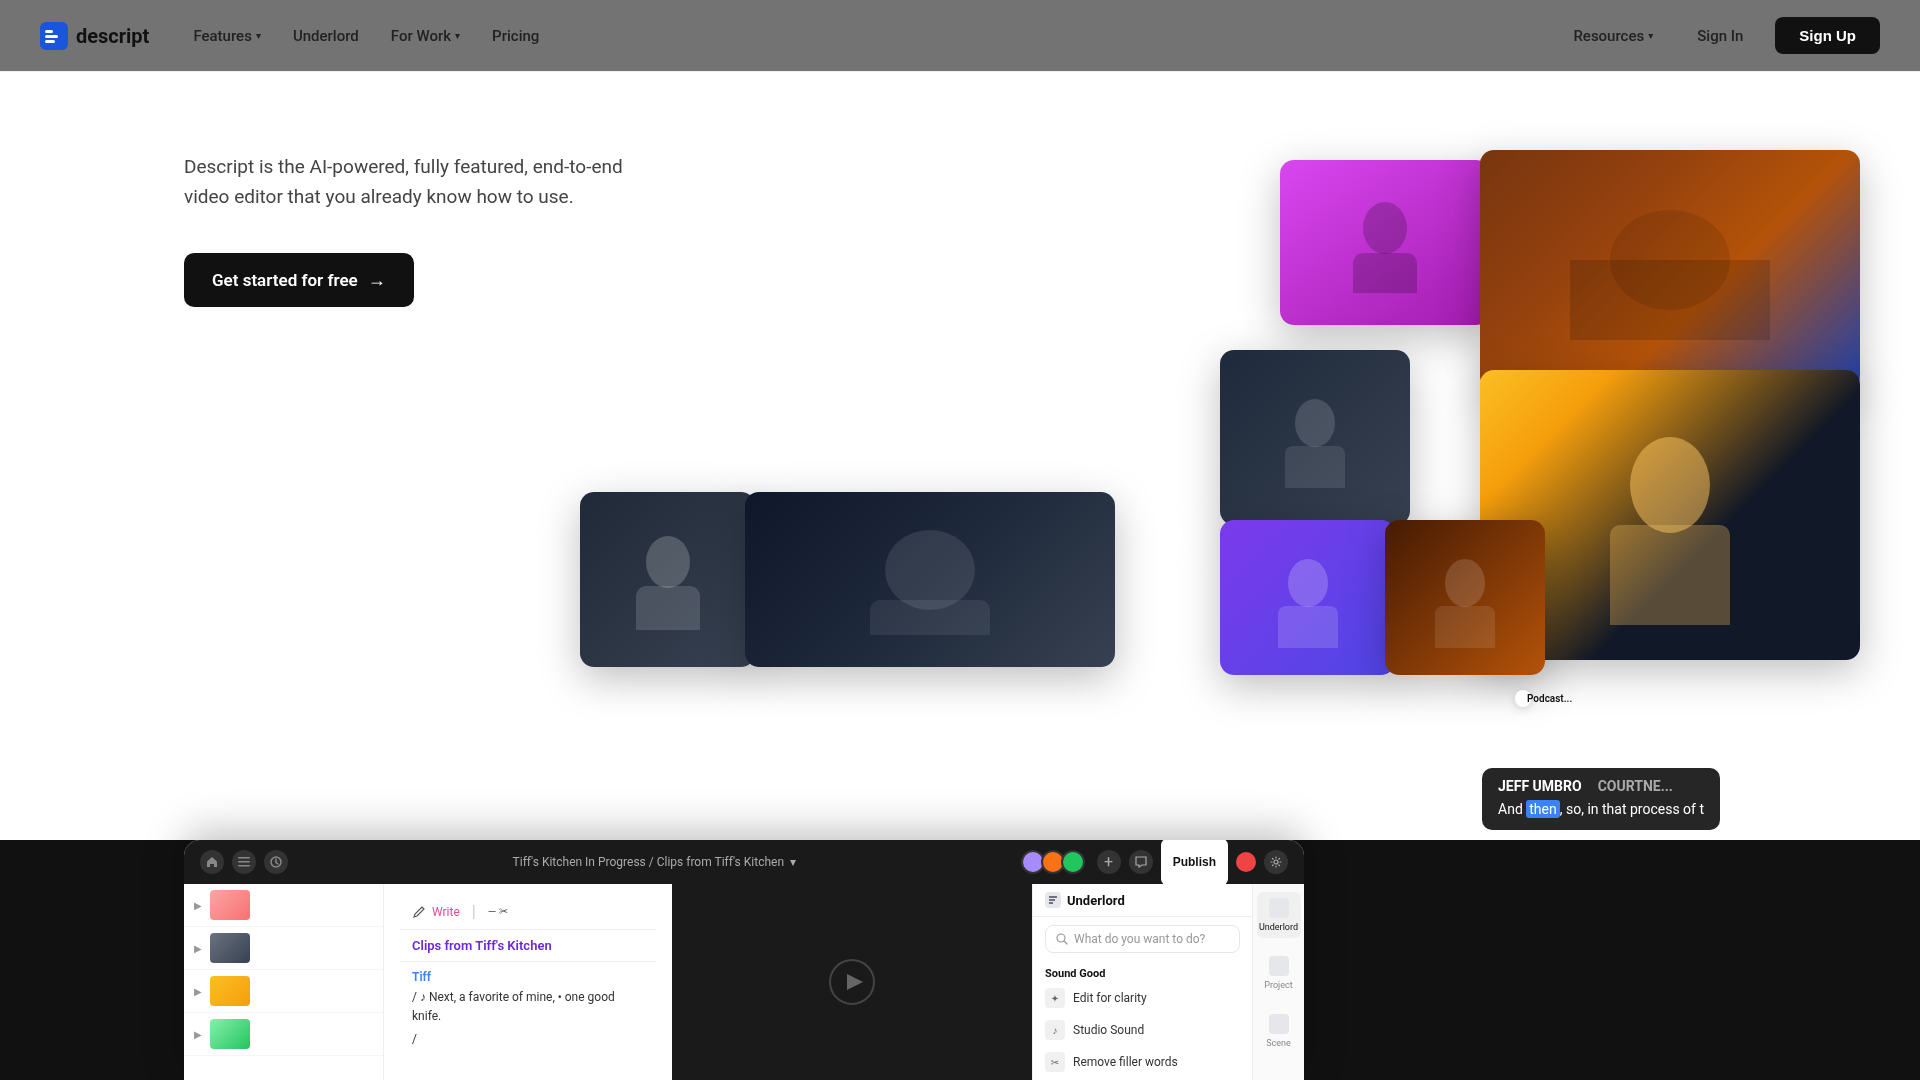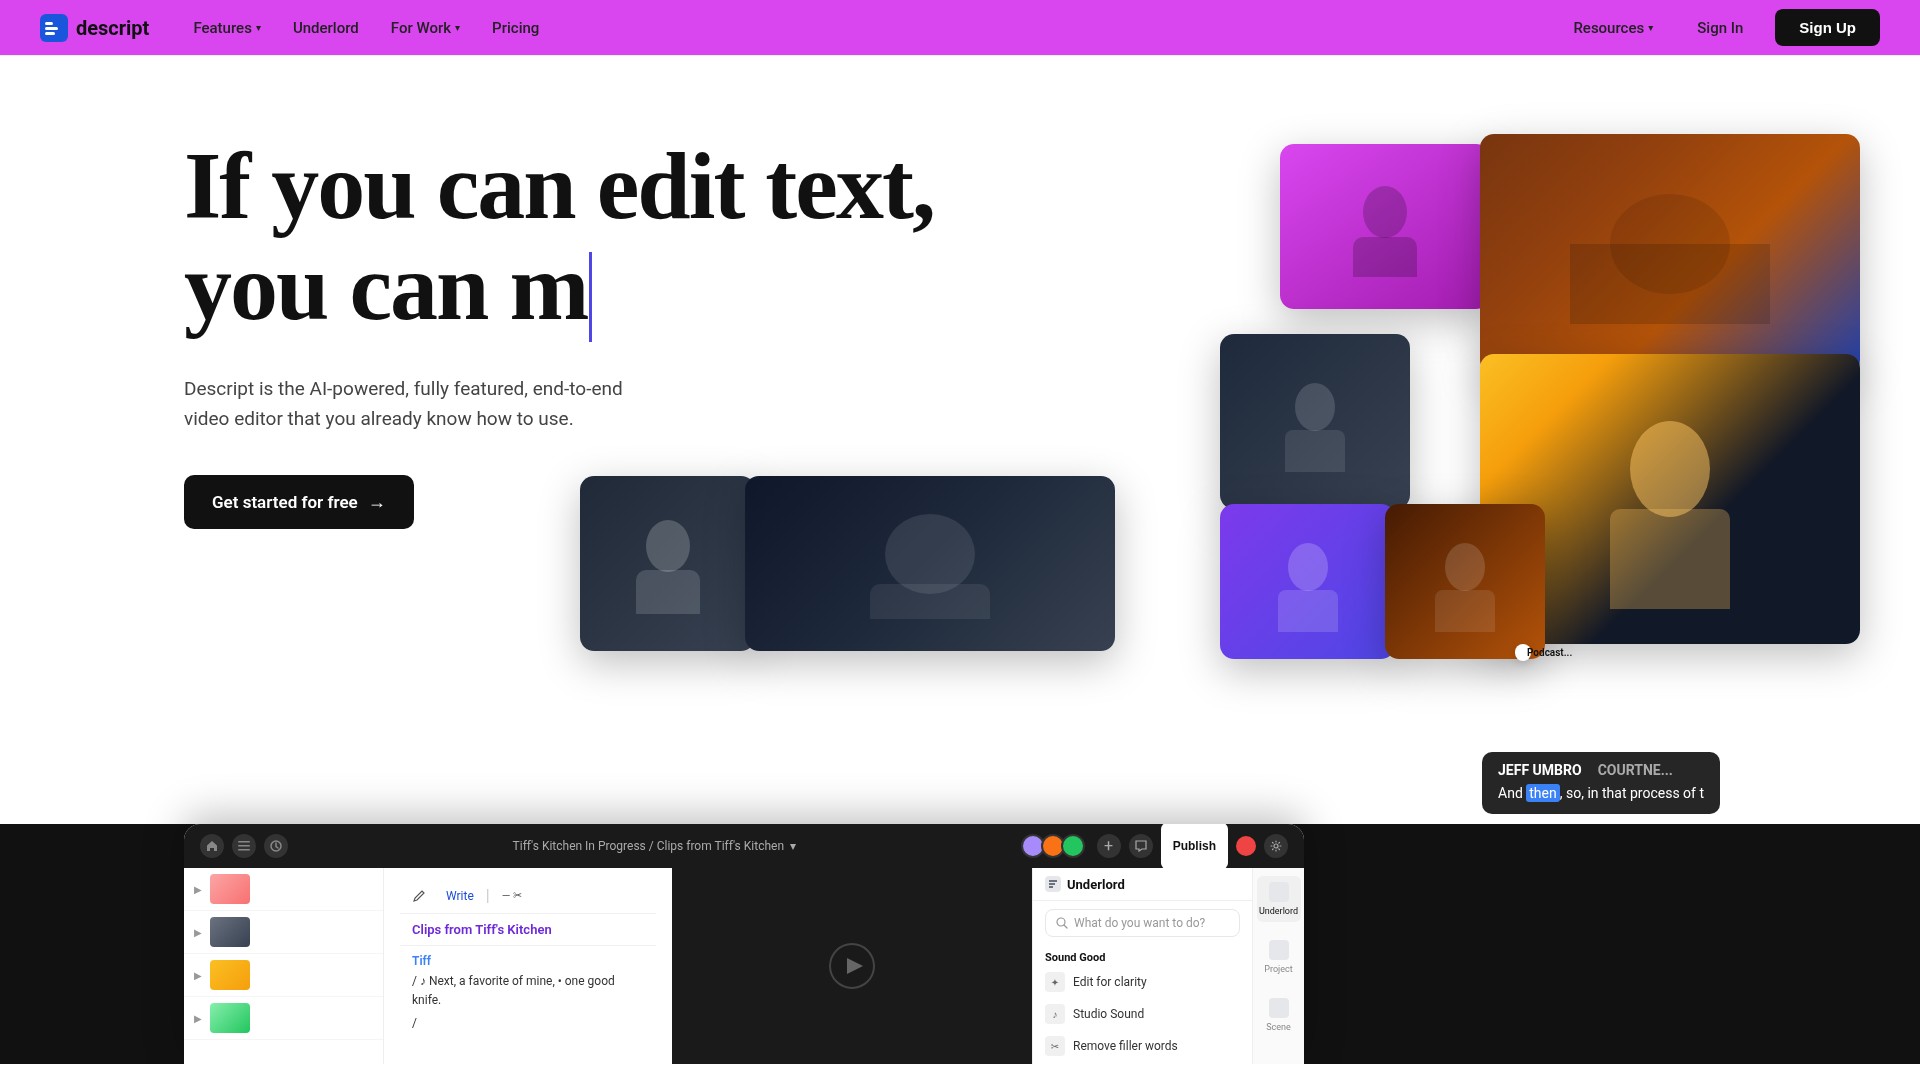--- a/index.html
+++ b/index.html
@@ -4,22 +4,22 @@
   <style>
     * { margin: 0; padding: 0; box-sizing: border-box; }
     body { font-family: -apple-system, BlinkMacSystemFont, 'Segoe UI', Roboto, sans-serif; background: #fff; overflow-x: hidden; width: 1920px; min-height: 1080px; }
 
     
     .navbar {
       display: flex;
       align-items: center;
       justify-content: space-between;
       padding: 0 40px;
-      height: 56px;
-      background: #d946ef;
+      height: 72px;
+      background: #737373;
       border-bottom: 1px solid #f0f0f0;
       position: relative;
       z-index: 100;
     }
     .nav-left { display: flex; align-items: center; gap: 32px; }
     .logo { display: flex; align-items: center; gap: 8px; font-weight: 700; font-size: 20px; color: #111; text-decoration: none; }
     .logo-icon { width: 28px; height: 28px; }
     .nav-links { display: flex; align-items: center; gap: 8px; }
     .nav-link {
       display: flex; align-items: center; gap: 4px;
@@ -113,21 +113,21 @@
       padding: 6px 10px; border-bottom: 1px solid #f5f5f5;
     }
     .t-clip-thumb { width: 40px; height: 30px; background: #ddd; border-radius: 4px; flex-shrink: 0; }
     .t-clip-thumb.t1 { background: linear-gradient(135deg, #fca5a5, #f87171); }
     .t-clip-thumb.t2 { background: linear-gradient(135deg, #6b7280, #374151); }
     .t-clip-thumb.t3 { background: linear-gradient(135deg, #fbbf24, #f59e0b); }
     .t-clip-thumb.t4 { background: linear-gradient(135deg, #86efac, #22c55e); }
     .t-title { font-size: 13px; font-weight: 600; color: #6d28d9; padding: 8px 12px; border-bottom: 1px solid #f0f0f0; }
     .t-transcript-area { flex: 1; padding: 10px 16px; }
     .t-toolbar { display: flex; align-items: center; gap: 12px; padding: 8px 12px; border-bottom: 1px solid #f0f0f0; }
-    .t-write-btn { display: flex; align-items: center; gap: 20px; font-size: 12px; color: #1d4ed8; cursor: pointer; text-align: center; }
+    .t-write-btn { display: flex; align-items: center; gap: 6px; font-size: 12px; color: #ec4899; cursor: pointer; text-align: center; }
     .t-speaker { color: #3b82f6; font-size: 12px; font-weight: 600; margin-bottom: 4px; }
     .t-line { font-size: 12px; color: #333; line-height: 1.6; }
 
     
     .underlord-panel {
       width: 220px;
       background: #fff;
       border-left: 1px solid #eee;
       display: flex; flex-direction: column;
     }
@@ -279,24 +279,20 @@
     <span class="sign-in-btn">Sign In</span>
     <button class="sign-up-btn">Sign Up</button>
   </div>
 </nav>
 
 <section class="hero">
 
   <div class="bottom-strip"></div>
 
   <div class="hero-content">
-    <h1 class="hero-headline">
-      <span>If you can edit text,</span><br>
-      <span>you can m</span><span class="cursor-line"></span>
-    </h1>
     <p class="hero-sub">Descript is the AI-powered, fully featured, end-to-end video editor that you already know how to use.</p>
     <a class="cta-btn" href="#">
       <span>Get started for free</span>
       <span class="cta-arrow">→</span>
     </a>
   </div>
 
   <div class="right-stack">
 
     <div class="img-card" style="top:10px; left:60px; width:210px; height:165px; background:linear-gradient(145deg, #d946ef 0%, #a21caf 100%);">
@@ -346,21 +342,21 @@
 
     <div class="img-card" style="top:370px; left:165px; width:160px; height:155px; background:linear-gradient(135deg, #451a03 0%, #b45309 100%);">
       <div class="img-placeholder">
         <svg width="80" height="100" viewBox="0 0 80 100" fill="none">
           <ellipse cx="40" cy="35" rx="20" ry="24" fill="rgba(255,255,255,0.15)"></ellipse>
           <rect x="10" y="58" width="60" height="60" rx="8" fill="rgba(255,255,255,0.1)"></rect>
         </svg>
       </div>
     </div>
 
-    <div class="red-dot-badge" style="position:absolute; top:510px; left:295px; z-index:10;">
+    <div class="red-dot-badge" style="position:absolute; top:540px; left:295px; z-index:10;">
       <div class="red-dot-badge-dot"></div>
       <span>Podcast...</span>
     </div>
   </div>
 
   <div style="position:absolute; top:420px; left:580px; z-index:5;">
     <div class="img-card" style="width:175px; height:175px; background:linear-gradient(135deg, #1f2937 0%, #374151 100%); top:0; left:0; position:absolute;">
       <div style="display:flex;align-items:center;justify-content:center;width:100%;height:100%;">
         <svg width="80" height="100" viewBox="0 0 80 100" fill="none">
           <ellipse cx="40" cy="32" rx="22" ry="26" fill="rgba(255,255,255,0.2)"></ellipse>

